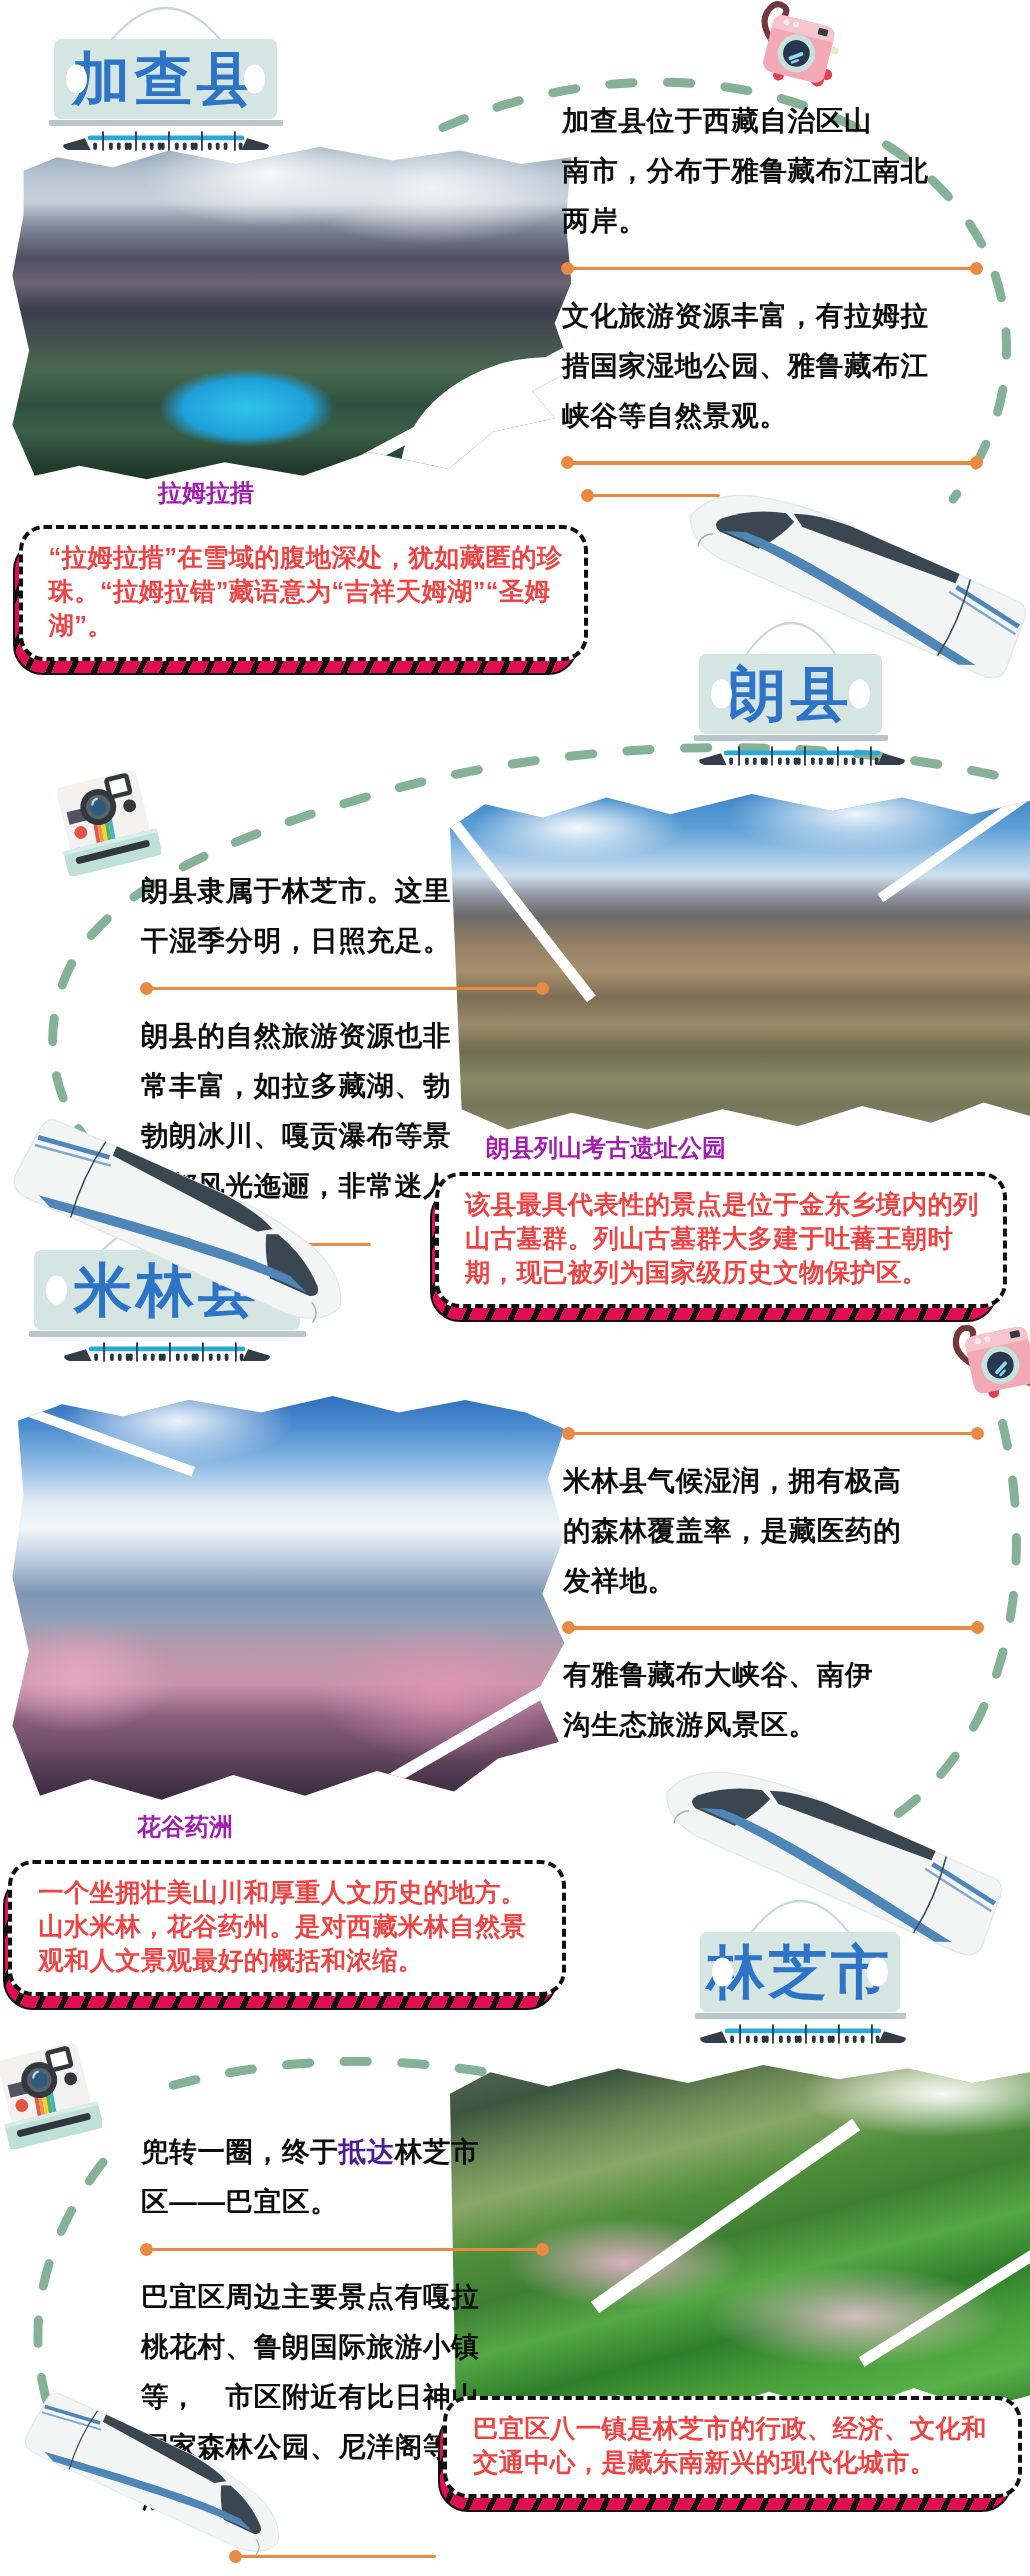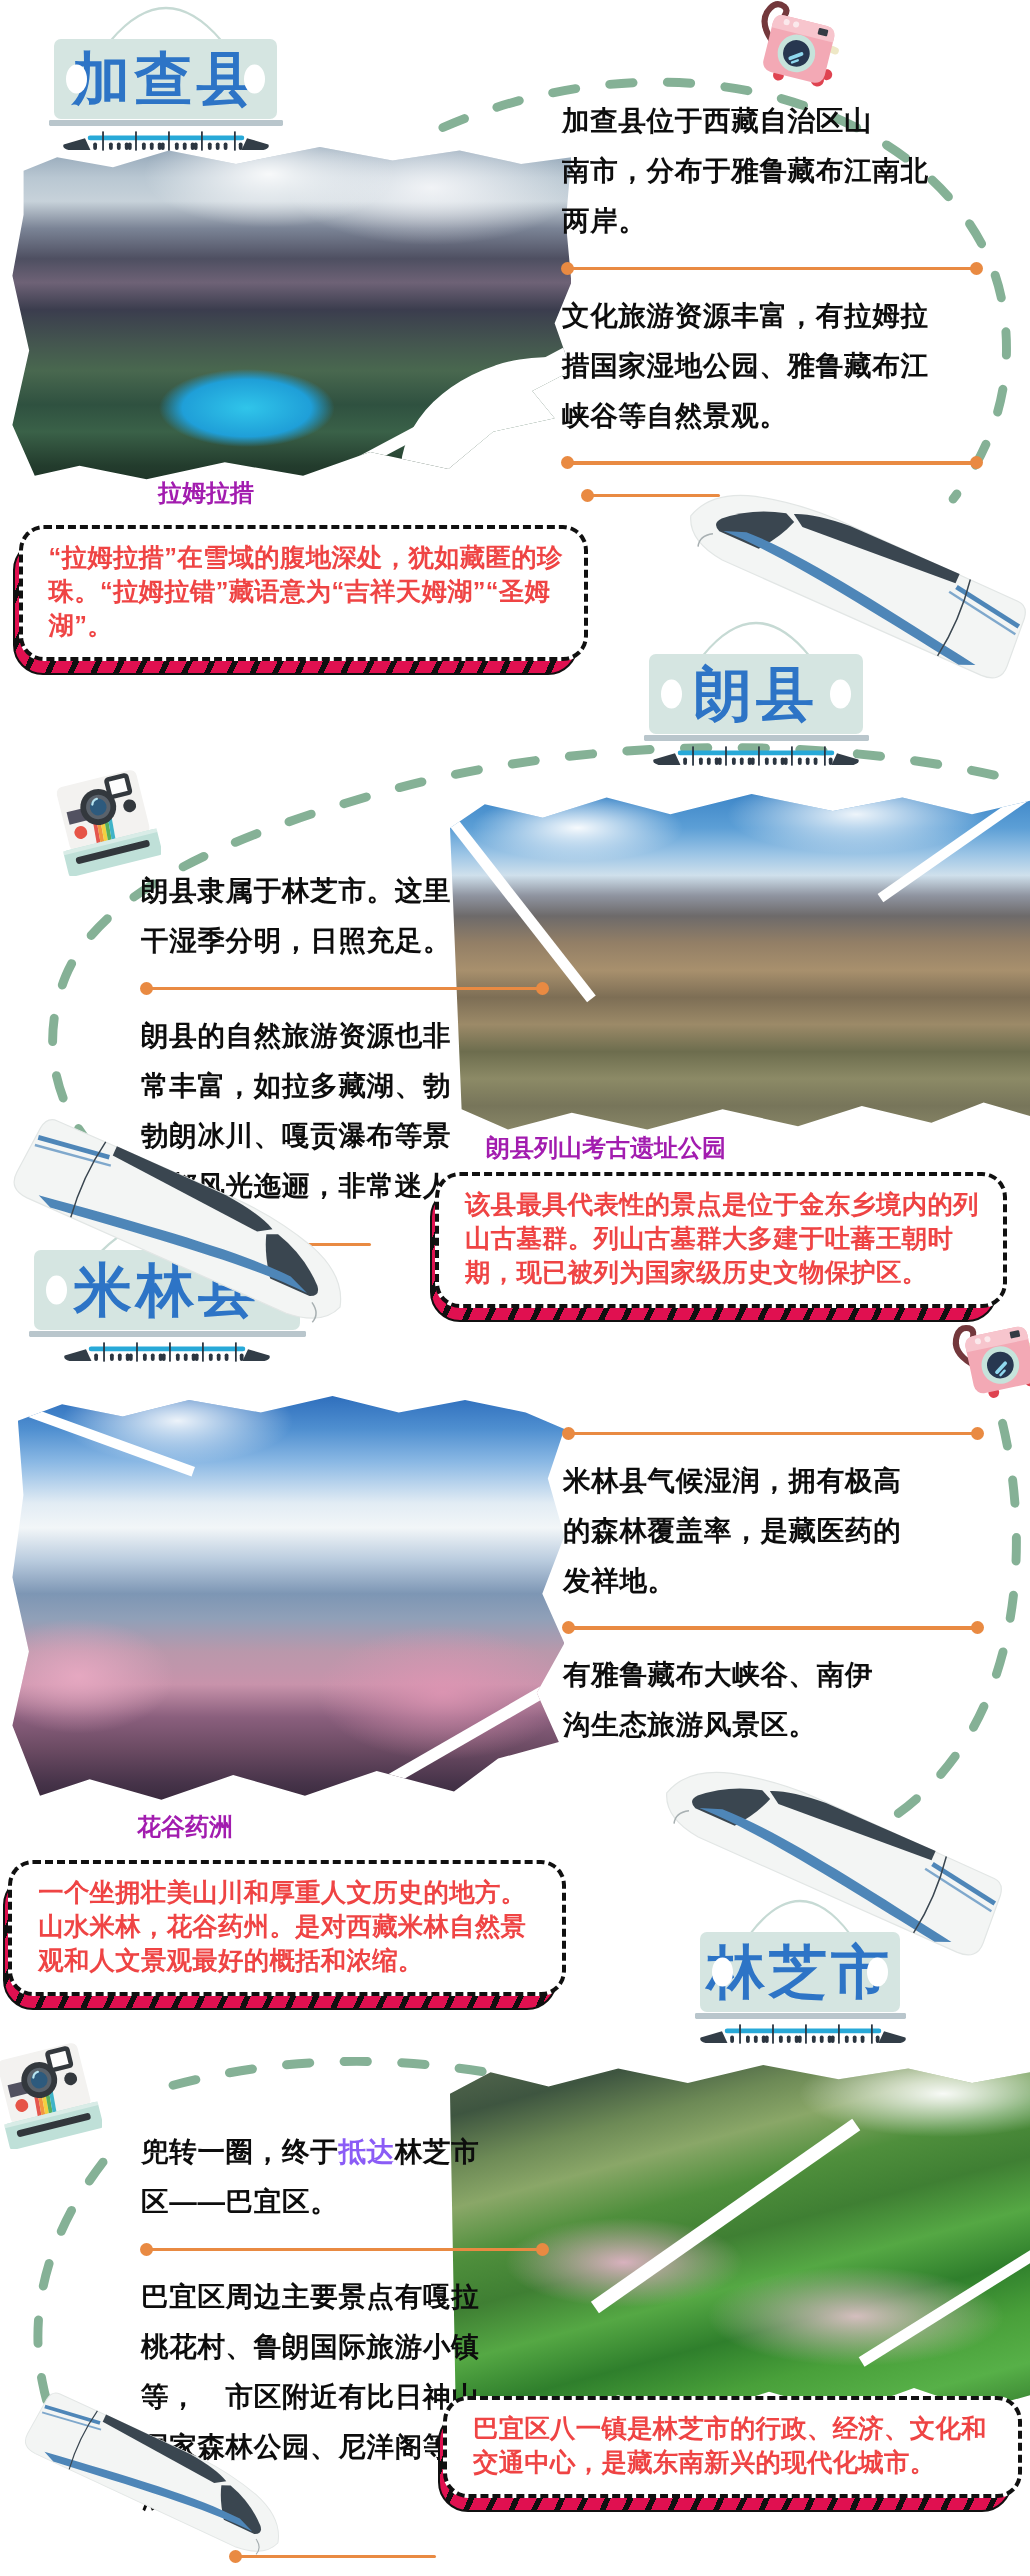--- a/index.html
+++ b/index.html
@@ -19,21 +19,21 @@
   .banner-title{font-size:58px;font-weight:800;color:#2d74c6;letter-spacing:4.1px;line-height:1;}
   .hole{position:absolute;top:50%;transform:translateY(-50%);width:20.6px;height:29px;border-radius:50%;background:#fff;}
   .hole-l{left:12.4px;} .hole-r{right:12.4px;}
   .banner-bar{height:6.2px;background:#b9c6cc;margin:0.7px -5.5px 0 -5.5px;border-radius:1.4px;}
   .track{display:block;margin:4.1px auto 0 auto;width:206px;height:23.4px;}
 
   
   .col{position:absolute;z-index:3;}
   .para{margin:0;font-size:27.5px;line-height:50px;font-weight:700;color:#0d0d0d;
         white-space:pre-line;letter-spacing:0.7px;}
-  .hl{color:#8b5cf6;}
+  .hl{color:#4c1d95;}
   .divider{position:relative;height:3.4px;background:#e98a42;border-radius:2.1px;margin:20.6px 0;}
   .divider::before,.divider::after{content:"";position:absolute;top:-4.8px;width:13px;height:13px;
         border-radius:50%;background:#e98a42;}
   .divider::before{left:-1.4px;} .divider::after{right:-1.4px;}
   .divider.short::after{display:none;}
   .d-short1{width:137px;margin-left:20.6px;margin-top:29px;}
   .d-short2{width:192px;margin-left:38px;margin-top:32px;}
   .d-short4{width:206px;margin-left:89px;margin-top:33px;}
 
   
@@ -264,21 +264,21 @@
       <p>“拉姆拉措”在雪域的腹地深处，犹如藏匿的珍珠。“拉姆拉错”藏语意为“吉祥天姆湖”“圣姆湖”。</p>
     </div>
   </div>
 
   <div class="train train-r tr1">
       <svg viewBox="0 0 540 170" width="371" height="117">
         <use href="#sym-train"></use>
       </svg>
     </div>
 
-  <div class="banner" style="left:649px;top:654px;width:214px;text-align:right;">
+  <div class="banner" style="left:699px;top:654px;width:183px;text-align:right;">
     <svg class="banner-arc" viewBox="0 0 324 60" preserveAspectRatio="none">
         <path d="M40,58 Q162,-40 284,58"></path>
       </svg>
     <div class="banner-plate">
       <span class="hole hole-l"></span>
       <span class="banner-title">朗县</span>
       <span class="hole hole-r"></span>
     </div>
     <div class="banner-bar"></div>
     <svg class="track" viewBox="0 0 300 34" width="206" height="23.4">

